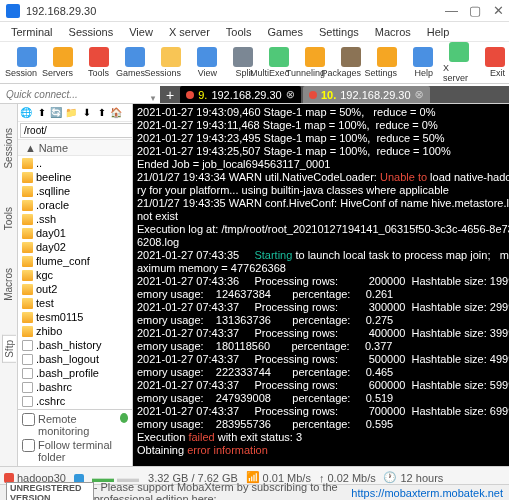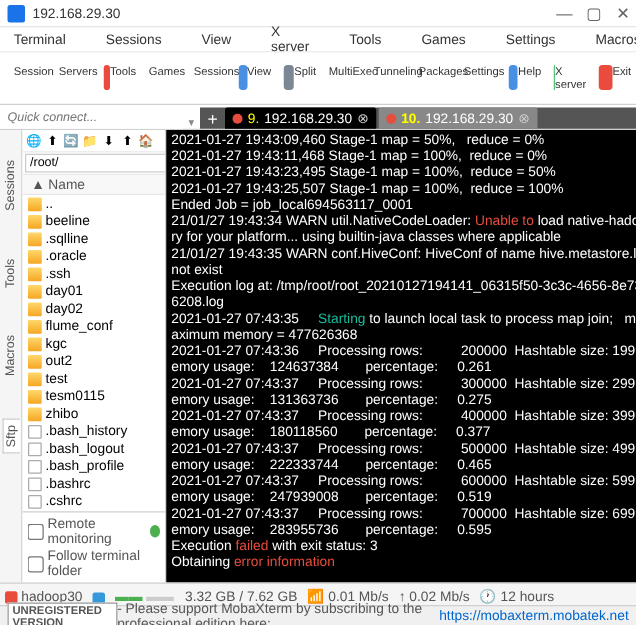--- a/index.html
+++ b/index.html
@@ -2,24 +2,24 @@
 <html><head>
 <meta charset="utf-8">
 <style>
 *{margin:0;padding:0;box-sizing:border-box;font-family:"Segoe UI",Tahoma,sans-serif;font-size:11px}
 body{background:#f0f0f0;width:509px;height:500px;overflow:hidden;display:flex;flex-direction:column}
 .titlebar{height:22px;background:#fff;display:flex;align-items:center;padding:0 6px;border-bottom:1px solid #e0e0e0}
 .titlebar-icon{width:14px;height:14px;background:#1a73e8;border-radius:2px;margin-right:6px}
 .titlebar-title{flex:1;font-size:11px;color:#333}
 .titlebar-btns{display:flex;gap:14px}
 .titlebar-btn{width:10px;height:10px;cursor:pointer;color:#666;font-size:13px;line-height:10px;text-align:center}
-.menubar{height:20px;background:#fff;display:flex;align-items:center;padding:0 4px;gap:18px;border-bottom:1px solid #e8e8e8}
+.menubar{height:20px;background:#fff;display:flex;align-items:center;padding:0 4px;gap:2px;border-bottom:1px solid #e8e8e8}
 .menu-item{padding:2px 7px;cursor:pointer;font-size:11px;color:#333}
 .toolbar{height:42px;background:#fff;display:flex;align-items:center;padding:2px 6px;border-bottom:1px solid #d0d0d0;gap:0}
-.tool-btn{display:flex;flex-direction:row;align-items:flex-start;padding:2px 5px;cursor:pointer;min-width:36px}
+.tool-btn{display:flex;flex-direction:column;align-items:flex-end;padding:2px 5px;cursor:pointer;min-width:36px}
 .tool-icon{width:20px;height:20px;border-radius:3px;margin-bottom:1px}
 .tool-label{font-size:9px;color:#333}
 .spacer{flex:1}
 .quickbar{height:20px;background:#fff;display:flex;align-items:flex-end;border-bottom:1px solid #d0d0d0}
 .quick-input{flex:0 0 115px;height:18px;border:none;padding:0 6px;font-size:10px;color:#888;font-style:italic;background:#fff}
 .quick-arrow{width:14px;text-align:center;color:#888;font-size:9px}
 .tabs-area{flex:1;display:flex;background:#555;padding-left:2px;align-items:center;gap:2px}
 .term-tab{height:17px;display:flex;align-items:center;padding:0 6px;font-size:10px;gap:4px;border-radius:2px 2px 0 0;cursor:pointer}
 .term-tab.active{background:#000;color:#fff}
 .term-tab.inactive{background:#888;color:#fff}
@@ -36,21 +36,21 @@
 .fp-path{height:18px;display:flex;align-items:center;border-bottom:1px solid #e8e8e8}
 .fp-path input{flex:1;border:1px solid #ccc;height:15px;padding:0 3px;font-size:10px;margin:0 2px}
 .fp-refresh{width:14px;height:14px;background:#4caf50;border-radius:50%;margin-right:2px;cursor:pointer}
 .fp-header{height:16px;display:flex;align-items:center;padding:0 4px;font-size:10px;color:#555;border-bottom:1px solid #e8e8e8;background:#f8f8f8}
 .fp-list{flex:1;overflow-y:auto;overflow-x:hidden}
 .fp-item{height:14px;display:flex;align-items:center;padding:0 4px;gap:3px;cursor:pointer;font-size:10px;white-space:nowrap}
 .fi-icon{width:11px;height:11px;flex-shrink:0}
 .fi-folder{background:linear-gradient(#ffd86b,#f5a623);border-radius:1px}
 .fi-file{background:#fff;border:1px solid #aaa;border-radius:1px}
 .fp-footer{border-top:1px solid #d0d0d0;padding:3px 4px;font-size:9px}
-.fp-footer label{display:flex;align-items:center;gap:3px;color:#555;cursor:pointer}
+.fp-footer label{display:flex;align-items:flex-start;gap:3px;color:#555;cursor:pointer}
 .terminal{flex:1;background:#000;color:#ccc;font-family:Consolas,monospace;font-size:9.5px;line-height:12px;padding:2px 4px;overflow:hidden;white-space:pre;position:relative}
 .t-white{color:#fff}
 .t-red{color:#e74c3c}
 .t-cyan{color:#1abc9c}
 .statusbar{height:18px;background:#f5f5f5;border-top:1px solid #d0d0d0;display:flex;align-items:flex-end;padding:0 4px;gap:8px;font-size:9px;color:#555}
 .sb-item{display:flex;align-items:center;gap:3px}
 .sb-icon{width:10px;height:10px;border-radius:2px}
 .footer{height:16px;background:#f0f0f0;border-top:1px solid #d0d0d0;display:flex;align-items:center;padding:0 6px;font-size:9px;color:#555}
 .footer a{color:#0066cc;text-decoration:none}
 .unreg{background:#fff;border:1px solid #999;padding:0 3px;font-weight:bold;font-size:9px}

